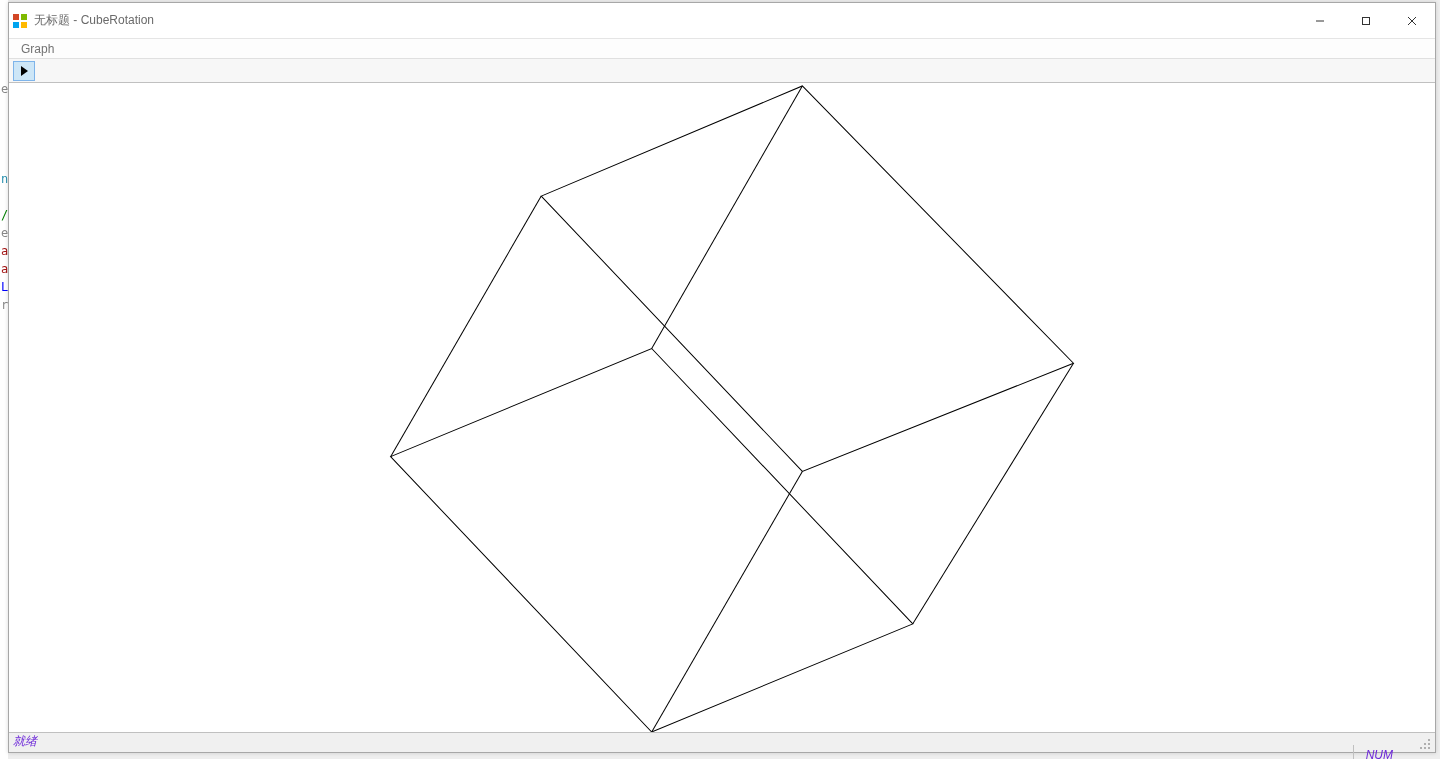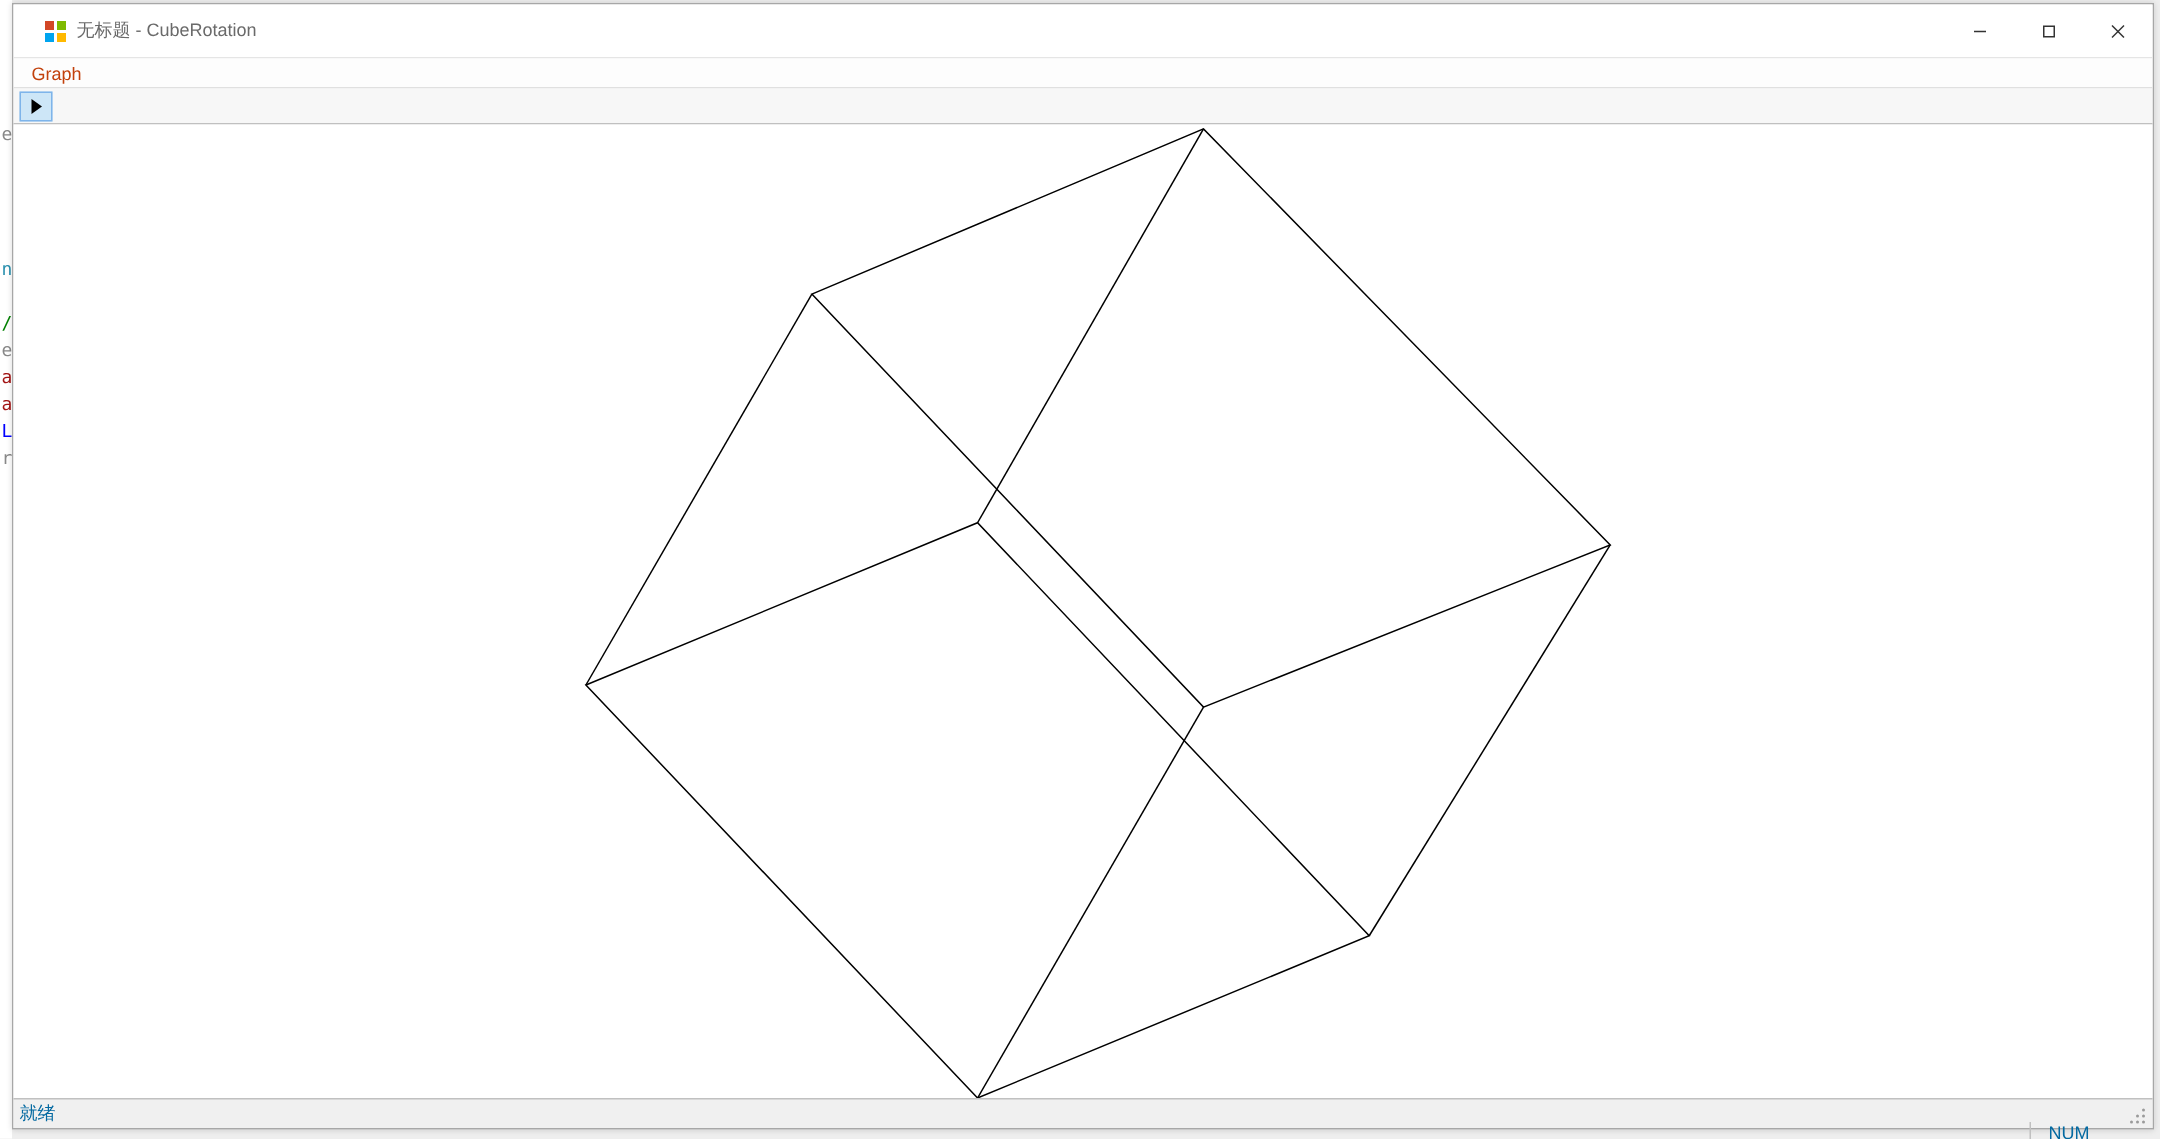--- a/index.html
+++ b/index.html
@@ -20,36 +20,36 @@
     }
 
     
     .titlebar {
       height: 36px;
       display: flex;
       align-items: center;
       justify-content: space-between;
       background: #ffffff;
       border-bottom: 1px solid #e5e5e5;
-      padding-left: 20px;
+      padding-left: 3px;
     }
     .titlebar-left { display: flex; align-items: center; gap: 6px; color: #6a6a6a; }
     .titlebar-icon { width: 16px; height: 16px; display: flex; align-items: center; justify-content: center; }
     .titlebar-controls { display: flex; height: 100%; }
     .tb-btn { width: 46px; height: 100%; display: flex; align-items: center; justify-content: center; color: #444; }
 
     
     .menubar {
       height: 20px;
       display: flex;
       align-items: center;
       padding-left: 6px;
       background: #fdfdfd;
       border-bottom: 1px solid #e0e0e0;
-      color: #c2410c;
+      color: #737373;
     }
     .menu-item { padding: 2px 6px; }
 
     
     .toolbar {
       height: 24px;
       display: flex;
       align-items: center;
       padding-left: 4px;
       background: #f7f7f7;
@@ -70,26 +70,26 @@
       background: #ffffff;
       position: relative;
       overflow: hidden;
     }
     .client svg { width: 100%; height: 100%; display: block; }
 
     
     .statusbar {
       height: 20px;
       display: flex;
-      align-items: center;
       justify-content: space-between;
       background: #f0f0f0;
       border-top: 1px solid #c0c0c0;
       padding: 0 4px;
-      color: #0369a1;
+      color: #6d28d9;
+      font-style: italic;
     }
     .status-right { display: flex; align-items: center; gap: 12px; }
     .num-ind {
       border-left: 1px solid #c0c0c0;
       padding: 0 12px;
       height: 100%;
       display: flex; align-items: center; margin-top: 24px;
     }
     .grip {
       width: 14px; height: 14px;

